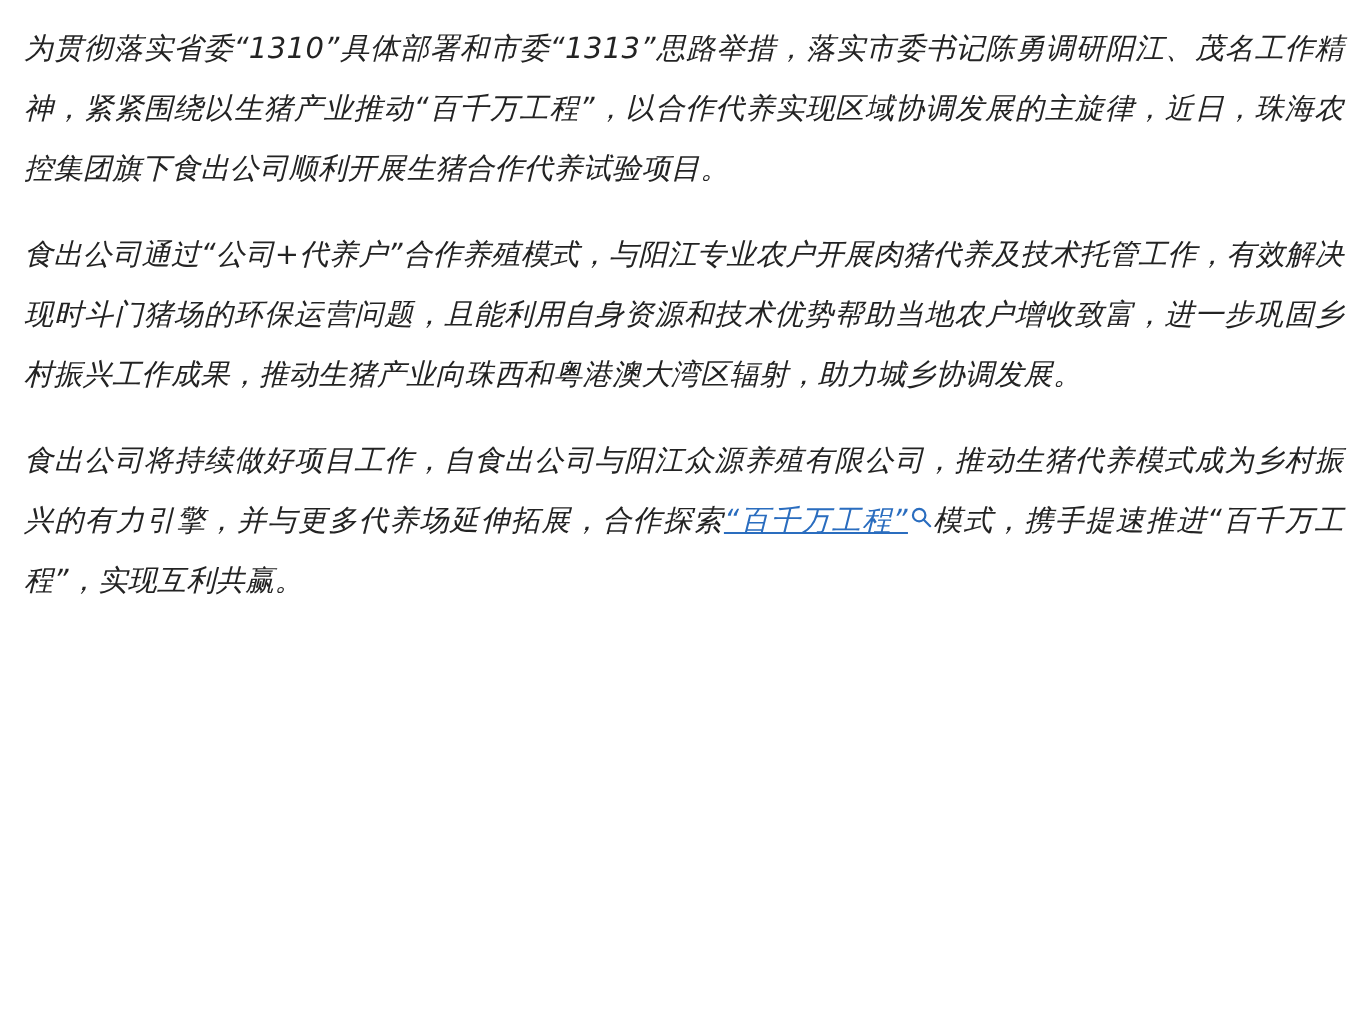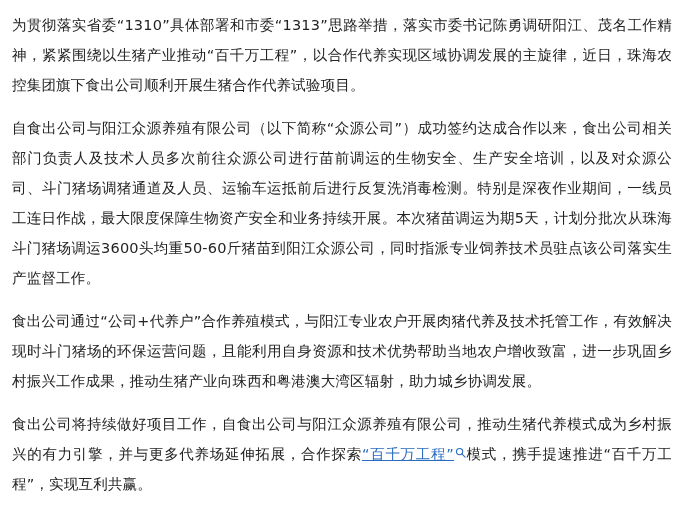--- a/index.html
+++ b/index.html
@@ -19,20 +19,21 @@
     width: 684px;
   }
   .para {
     font-size: 14.5px;
     line-height: 30px;
     color: #232323;
     text-align: justify;
     text-justify: inter-ideograph;
     margin: 0 0 13px 0;
     letter-spacing: 0.2px;
+    font-style: italic;
   }
   .para:last-child {
     margin-bottom: 0;
   }
   .search-link {
     color: #2a6dbf;
     position: relative;
     white-space: nowrap;
   }
   .search-link .sicon {
@@ -49,21 +50,20 @@
     height: 11px;
   }
 </style>
 </head>
 <body>
 
 <div class="article">
 
   <p class="para">为贯彻落实省委“1310”具体部署和市委“1313”思路举措，落实市委书记陈勇调研阳江、茂名工作精神，紧紧围绕以生猪产业推动“百千万工程”，以合作代养实现区域协调发展的主旋律，近日，珠海农控集团旗下食出公司顺利开展生猪合作代养试验项目。</p>
 
-  <p class="para">自食出公司与阳江众源养殖有限公司（以下简称“众源公司”）成功签约达成合作以来，食出公司相关部门负责人及技术人员多次前往众源公司进行苗前调运的生物安全、生产安全培训，以及对众源公司、斗门猪场调猪通道及人员、运输车运抵前后进行反复洗消毒检测。特别是深夜作业期间，一线员工连日作战，最大限度保障生物资产安全和业务持续开展。本次猪苗调运为期5天，计划分批次从珠海斗门猪场调运3600头均重50-60斤猪苗到阳江众源公司，同时指派专业饲养技术员驻点该公司落实生产监督工作。</p>
 
   <p class="para">食出公司通过“公司+代养户”合作养殖模式，与阳江专业农户开展肉猪代养及技术托管工作，有效解决现时斗门猪场的环保运营问题，且能利用自身资源和技术优势帮助当地农户增收致富，进一步巩固乡村振兴工作成果，推动生猪产业向珠西和粤港澳大湾区辐射，助力城乡协调发展。</p>
 
   <p class="para"><span>食出公司将持续做好项目工作，自食出公司与阳江众源养殖有限公司，推动生猪代养模式成为乡村振兴的有力引擎，并与更多代养场延伸拓展，合作探索</span><a class="search-link" href="#"><span>“百千万工程”</span><span class="sicon"><svg viewBox="0 0 12 12" aria-hidden="true">
             <circle cx="5" cy="5" r="3.4" fill="none" stroke="#2a6dbf" stroke-width="1.2"></circle>
             <line x1="7.5" y1="7.5" x2="11" y2="11" stroke="#2a6dbf" stroke-width="1.2" stroke-linecap="round"></line>
           </svg></span></a><span>模式，携手提速推进“百千万工程”，实现互利共赢。</span></p>
 
 </div>
 

